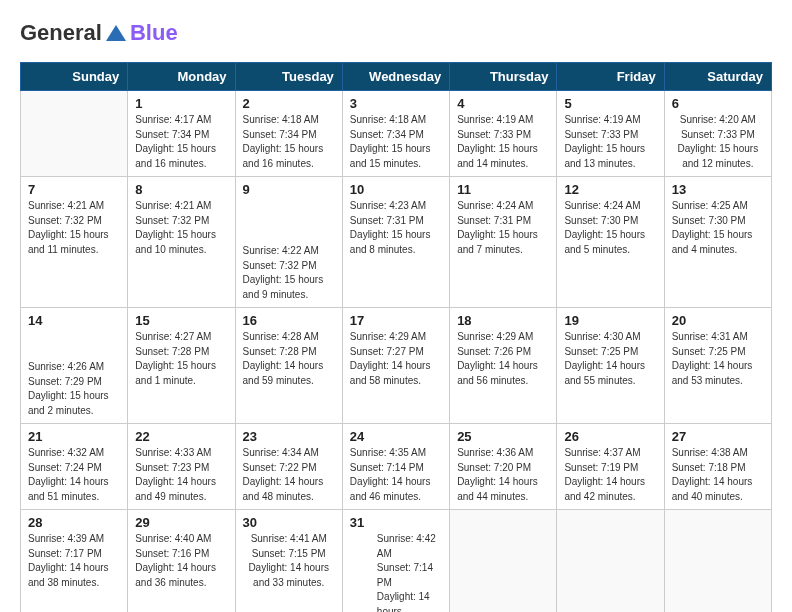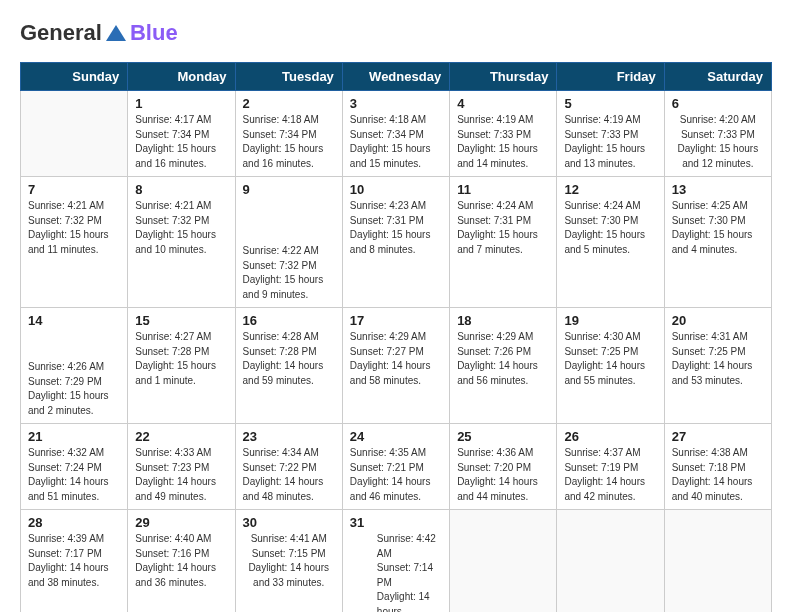--- a/index.html
+++ b/index.html
@@ -289,21 +289,21 @@
         <td>
           <span class="day-num">23</span>
           <div class="day-info" style="white-space: pre-line;">Sunrise: 4:34 AM
 Sunset: 7:22 PM
 Daylight: 14 hours
 and 48 minutes.</div>
         </td>
         <td>
           <span class="day-num">24</span>
           <div class="day-info" style="white-space: pre-line;">Sunrise: 4:35 AM
-Sunset: 7:21 PM
+Sunset: 7:14 PM
 Daylight: 14 hours
 and 46 minutes.</div>
         </td>
         <td>
           <span class="day-num">25</span>
           <div class="day-info" style="white-space: pre-line;">Sunrise: 4:36 AM
 Sunset: 7:20 PM
 Daylight: 14 hours
 and 44 minutes.</div>
         </td>

